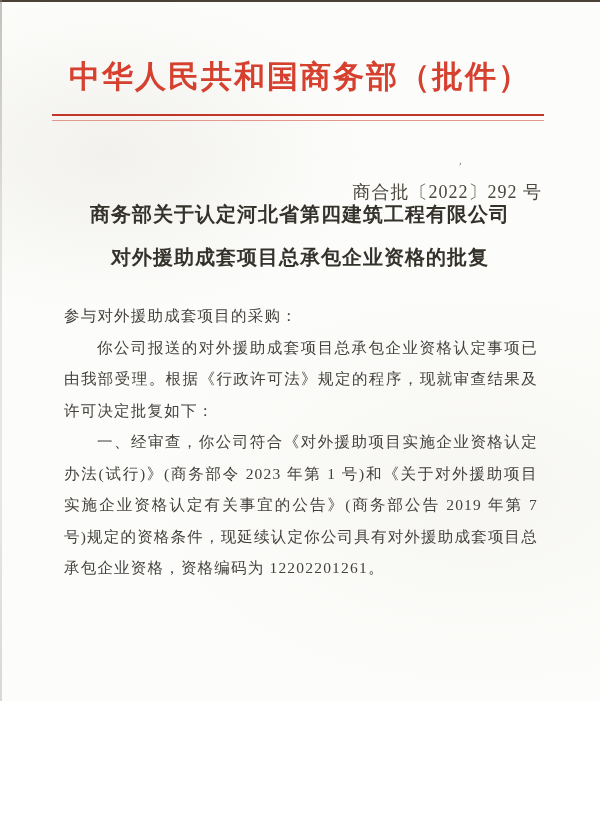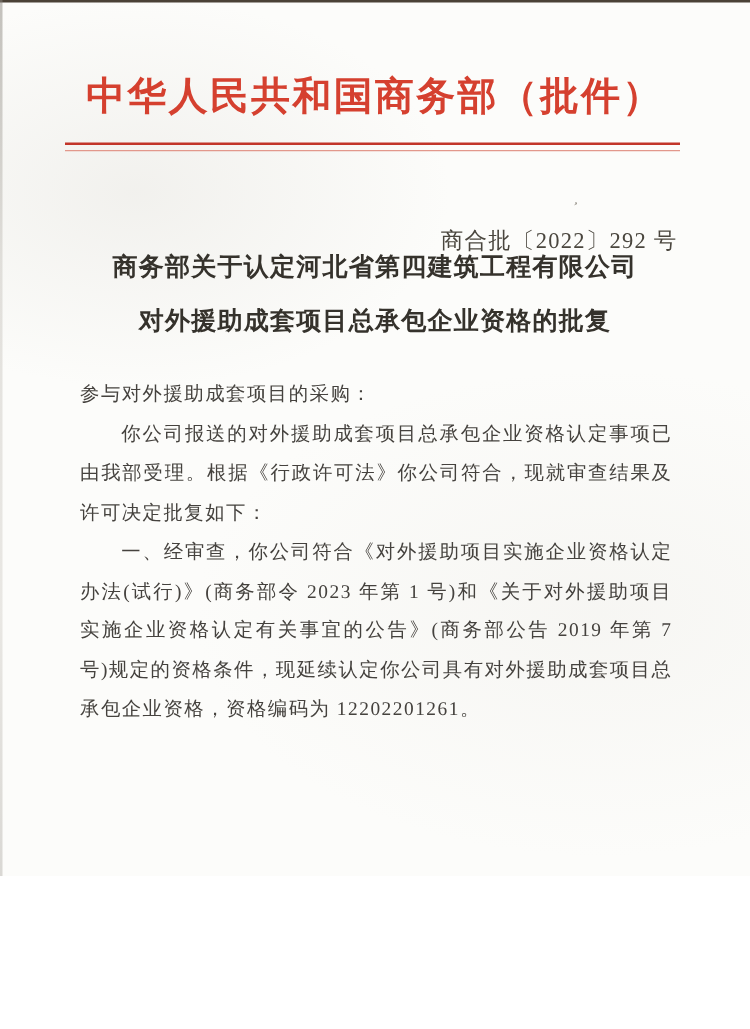--- a/index.html
+++ b/index.html
@@ -78,19 +78,19 @@
   <div class="scan-speck">’</div>
 
   <h2 class="doc-title">
     <span class="t-line">商务部关于认定河北省第四建筑工程有限公司</span>
     <span class="t-line">对外援助成套项目总承包企业资格的批复</span>
   </h2>
 
   <div class="doc-body">
     <p class="salutation">参与对外援助成套项目的采购：</p>
     <div>
-        <p class="para">你公司报送的对外援助成套项目总承包企业资格认定事项已由我部受理。根据《行政许可法》你公司符合，现就审查结果及许可决定批复如下：</p>
+        <p class="para">你公司报送的对外援助成套项目总承包企业资格认定事项已由我部受理。根据《行政许可法》规定的程序，现就审查结果及许可决定批复如下：</p>
         <p class="para">一、经审查，你公司符合《对外援助项目实施企业资格认定办法(试行)》(商务部令 2023 年第 1 号)和《关于对外援助项目实施企业资格认定有关事宜的公告》(商务部公告 2019 年第 7 号)规定的资格条件，现延续认定你公司具有对外援助成套项目总承包企业资格，资格编码为 12202201261。</p>
       </div>
   </div>
 
   <div class="rule-bottom"></div>
 </div>
 
 </body></html>

